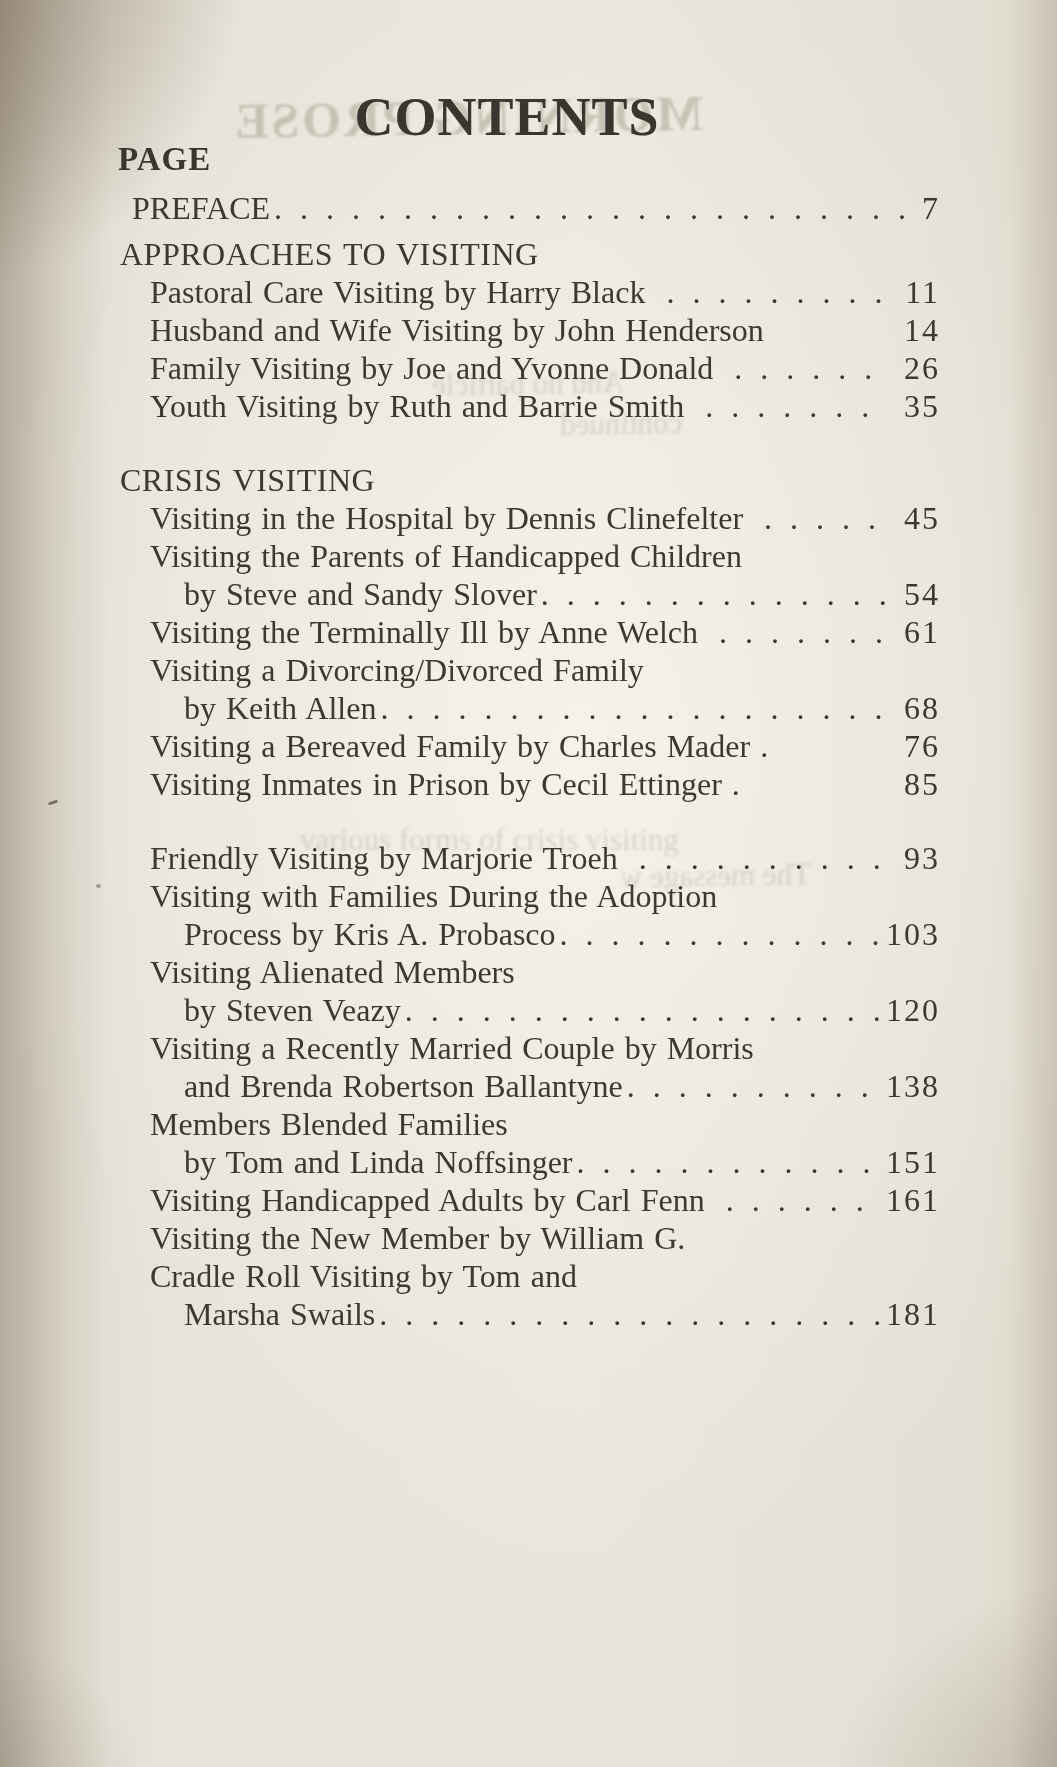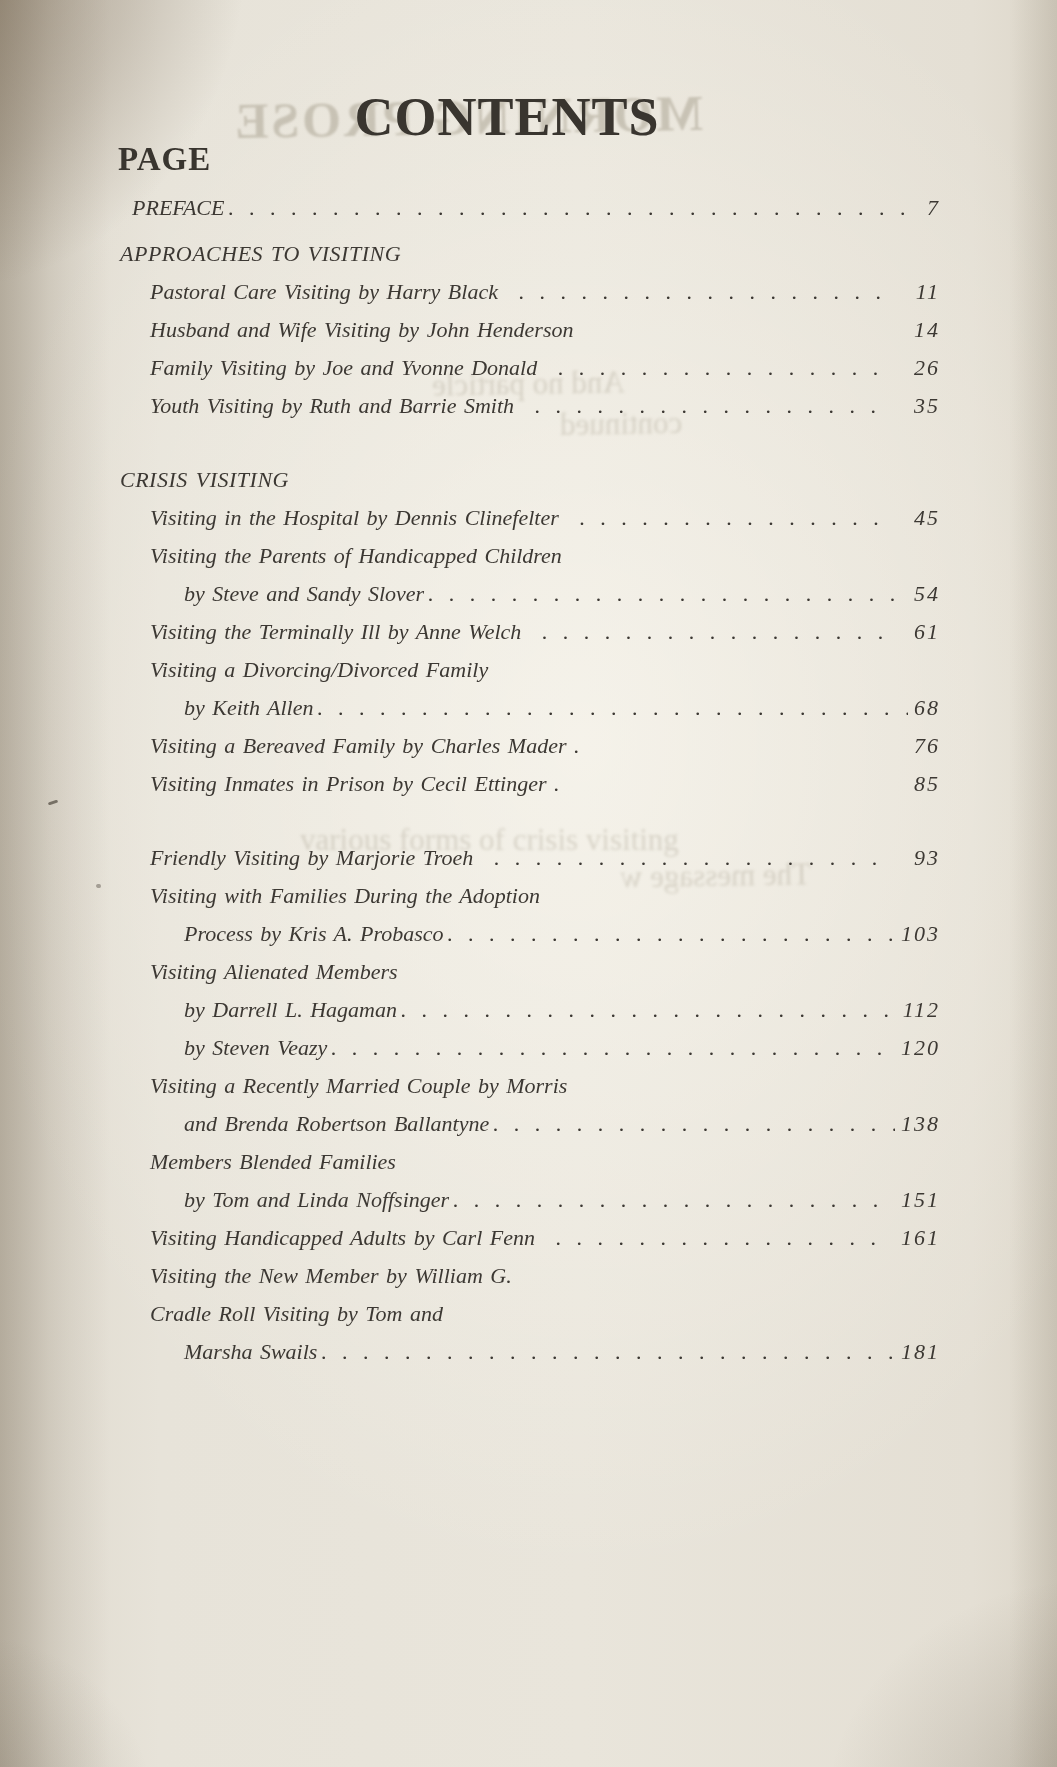--- a/index.html
+++ b/index.html
@@ -24,21 +24,21 @@
   .edge-right{position:absolute;right:0;top:0;bottom:0;width:48px;pointer-events:none;
     background:linear-gradient(270deg, rgba(96,84,64,0.16), rgba(96,84,64,0) 100%);}
 
   .sheet{position:absolute;left:118px;right:117px;top:43px;margin-top:46px;}
 
   .title{font-size:54px;font-weight:700;letter-spacing:1px;line-height:56px;
     text-align:center;transform:translateX(-22px);color:#39352f;}
   .page-label-row{text-align:left;line-height:36px;margin-top:-4px;}
   .page-label{font-size:33px;font-weight:700;letter-spacing:1px;margin-right:-33px;color:#39352f;}
 
-  .toc{margin-top:6px;font-size:22px;word-spacing:2px;font-style:italic;}
+  .toc{margin-top:6px;font-size:32px;word-spacing:2px;}
   .row{display:flex;align-items:baseline;line-height:38px;height:38px;white-space:nowrap;}
   .row .txt{flex:0 0 auto;}
   .lvl0{padding-left:14px;}
   .lvl1{padding-left:32px;gap:17px;}
   .lvl2{padding-left:66px;}
   .heading{padding-left:2px;letter-spacing:0.5px;text-align:center;}
   .leader{flex:1 1 auto;overflow:hidden;white-space:nowrap;margin:0 6px 0 4px;min-width:0;}
   .leader.dots::after{content:". . . . . . . . . . . . . . . . . . . . . . . . . . . . . . . . . . . . . . . . . . . . .";
     letter-spacing:4px;color:#3c3833;}
   .pg{flex:0 0 auto;letter-spacing:2px;}
@@ -162,25 +162,20 @@
       </div>
       <div class="row entry lvl2">
         <span class="txt">Process by Kris A. Probasco</span>
         <span class="leader dots"></span>
         <span class="pg">103</span>
       </div>
       <div class="row entry lvl1">
         <span class="txt">Visiting Alienated Members</span>
       </div>
       <div class="row entry lvl2">
-        <span class="txt">by Darrell L. Hagaman</span>
-        <span class="leader dots"></span>
-        <span class="pg">112</span>
-      </div>
-      <div class="row entry lvl2">
         <span class="txt">by Steven Veazy</span>
         <span class="leader dots"></span>
         <span class="pg">120</span>
       </div>
       <div class="row entry lvl1">
         <span class="txt">Visiting a Recently Married Couple by Morris</span>
       </div>
       <div class="row entry lvl2">
         <span class="txt">and Brenda Robertson Ballantyne</span>
         <span class="leader dots"></span>

